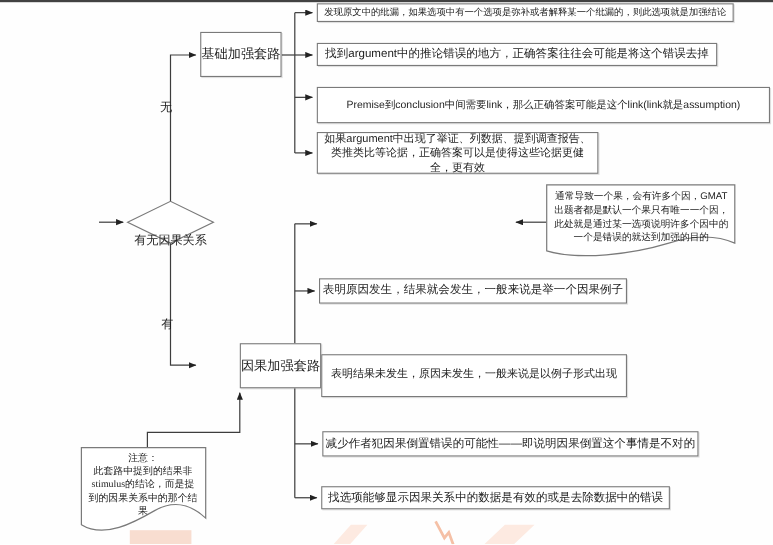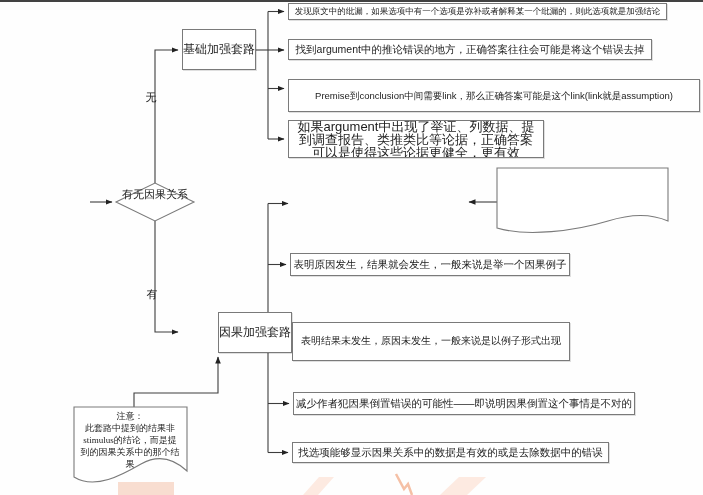--- a/index.html
+++ b/index.html
@@ -11,33 +11,33 @@
   svg.layer{position:absolute;left:0;top:0;width:703px;height:495px;}
   .node{
     position:absolute;box-sizing:border-box;background:#fff;border:1px solid #7a7a7a;
     display:flex;align-items:center;justify-content:center;text-align:center;
     box-shadow:1px 1px 0 rgba(0,0,0,0.12);overflow:hidden;line-height:1.25;
   }
   .nowrap{white-space:nowrap;}
   .lbl{position:absolute;display:flex;align-items:center;justify-content:center;text-align:center;}
   
   .n-start{left:28px;top:182px;width:62px;height:40px;font-size:11px;}
-  .n-decision{left:113px;top:176px;width:84px;height:36px;font-size:11px;background:transparent;border:none;box-shadow:none;position:absolute;}
+  .n-decision{left:113px;top:200px;width:84px;height:36px;font-size:11px;background:transparent;border:none;box-shadow:none;position:absolute;}
   .n-basic{left:182px;top:29px;width:74px;height:41px;font-size:12px;font-family:Liberation Serif, serif;}
   .n-causal{left:182px;top:312px;width:74px;height:41px;font-size:12px;margin-left:36px;}
   .lbl-no{left:141px;top:89px;width:20px;height:16px;font-size:11px;}
   .lbl-yes{left:142px;top:286px;width:20px;height:16px;font-size:11px;}
   
   .b1{left:288px;top:3px;width:379px;height:17px;font-size:8.5px;}
   .b2{left:288px;top:39px;width:364px;height:21px;font-size:10.5px;}
   .b3{left:288px;top:79px;width:412px;height:33px;font-size:9.5px;}
-  .b4{left:288px;top:120px;width:256px;height:38px;font-size:13px;line-height:13px;padding:0 4px;}
+  .b4{left:288px;top:120px;width:256px;height:38px;font-size:10px;line-height:13px;padding:0 4px;}
   
   .c5{left:292px;top:194px;width:172px;height:19px;font-size:11px;}
-  .c6{left:290px;top:253px;width:280px;height:23px;font-size:10.5px;}
+  .c6{left:290px;top:253px;width:280px;height:23px;font-size:10.5px;font-family:Liberation Mono, monospace;}
   .c7{left:292px;top:322px;width:278px;height:39px;font-size:10px;}
   .c8{left:293px;top:392px;width:342px;height:23px;font-size:10.5px;}
   .c9{left:292px;top:442px;width:317px;height:21px;font-size:10.5px;}
   
   .cloud-text{left:502px;top:171px;width:162px;height:52px;font-size:8.8px;line-height:12.3px;}
   .note-text{left:80px;top:411px;width:100px;height:58px;font-size:9px;line-height:12px;white-space:pre-line;font-family:Liberation Serif, serif;}
 </style>
 </head>
 <body>
 
@@ -98,16 +98,17 @@
   <div class="node b2 nowrap">找到argument中的推论错误的地方，正确答案往往会可能是将这个错误去掉</div>
   <div class="node b1 nowrap">发现原文中的纰漏，如果选项中有一个选项是弥补或者解释某一个纰漏的，则此选项就是加强结论</div>
   <div class="node b3 nowrap">Premise到conclusion中间需要link，那么正确答案可能是这个link(link就是assumption)</div>
   <div class="node b4">如果argument中出现了举证、列数据、提到调查报告、类推类比等论据，正确答案可以是使得这些论据更健全，更有效</div>
 
   <div class="node c6 nowrap">表明原因发生，结果就会发生，一般来说是举一个因果例子</div>
   <div class="node c7 nowrap">表明结果未发生，原因未发生，一般来说是以例子形式出现</div>
   <div class="node c9 nowrap">找选项能够显示因果关系中的数据是有效的或是去除数据中的错误</div>
   <div class="node c8 nowrap">减少作者犯因果倒置错误的可能性——即说明因果倒置这个事情是不对的</div>
 
+  <div class="lbl cloud-text">通常导致一个果，会有许多个因，GMAT出题者都是默认一个果只有唯一一个因，此处就是通过某一选项说明许多个因中的一个是错误的就达到加强的目的</div>
   <div class="lbl note-text">注意：
 此套路中提到的结果非stimulus的结论，而是提到的因果关系中的那个结果</div>
 
 </div>
 
 </body></html>

